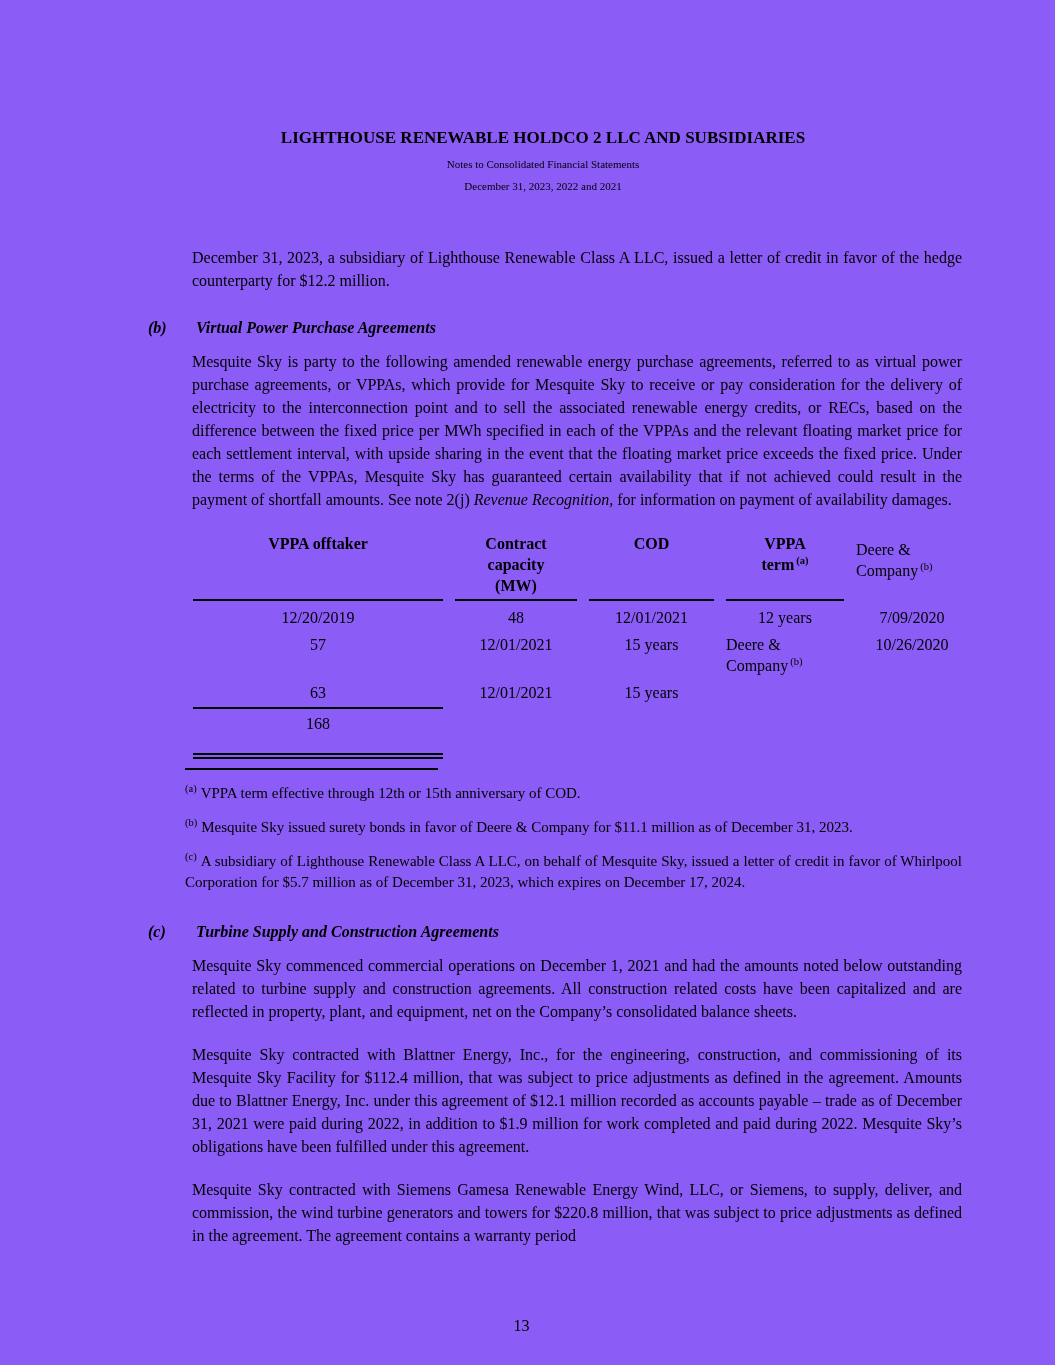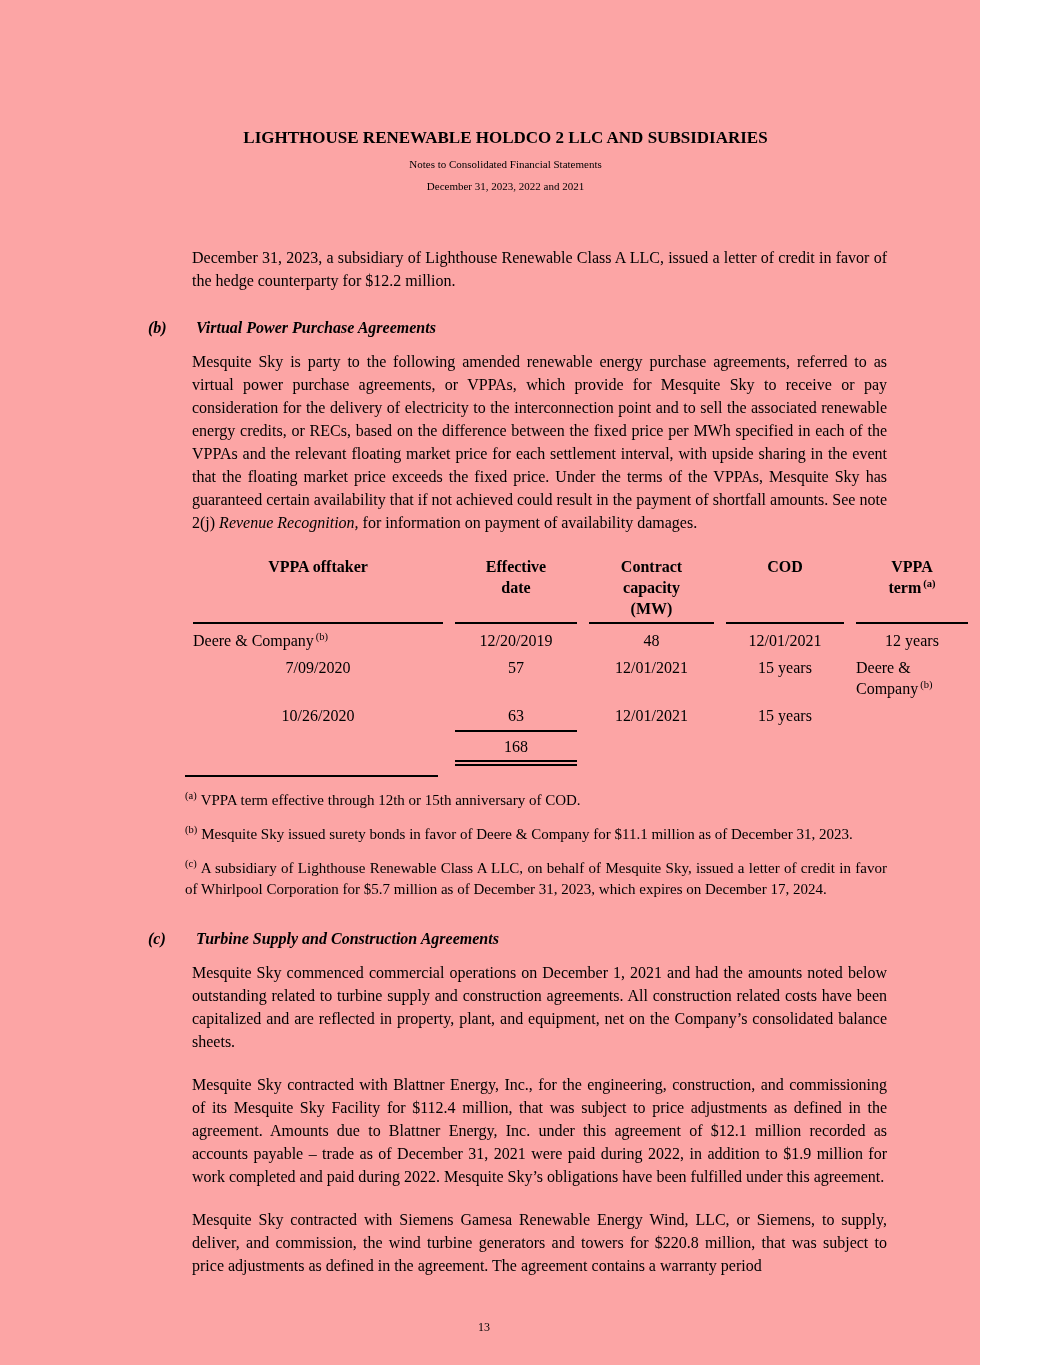--- a/index.html
+++ b/index.html
@@ -1,20 +1,20 @@
 <!DOCTYPE html>
 <html><head>
 <meta charset="utf-8">
 <style>
   * { box-sizing: border-box; }
   html, body { margin: 0; padding: 0; background: #ffffff; }
   .page {
-    width: 980px;
+    width: 1055px;
     height: 1365px;
-    background: #fca5a5;
+    background: #8b5cf6;
     color: #000000;
     font-family: "Liberation Serif", serif;
     font-size: 16px;
     position: relative;
     padding: 128px 93px 0 148px;
     overflow: hidden;
   }
   
   .doc-header { text-align: center; margin-left: -24px; }
   .doc-title { font-weight: bold; font-size: 17px; }
@@ -55,21 +55,21 @@
   .th-text { white-space: pre-line; }
   .td {
     padding-top: 6px;
     line-height: 21px;
     text-align: center;
   }
   .td.c1 { text-align: left; }
   .td.sum-top { border-bottom: 2px solid #000; padding-bottom: 4px; }
   .td.total {
     border-bottom: 6px double #000;
-    padding-bottom: 3px;
+    padding-bottom: 19px;
     padding-top: 4px;
   }
   sup {
     font-size: 10.5px;
     line-height: 0;
     vertical-align: super;
     margin-left: 2px;
   }
   
   .footnote-rule {
@@ -87,21 +87,21 @@
   
   .section-c-heading { margin-top: 30px; }
   .mid-para { margin-top: 20px; }
   
   .page-number {
     position: absolute;
     left: 0;
     right: 12px;
     bottom: 30px;
     text-align: center;
-    font-size: 12px;
+    font-size: 16px;
   }
 </style>
 </head>
 <body>
 
 <div class="page">
 
   <div class="doc-header">
     <div class="doc-title">LIGHTHOUSE RENEWABLE HOLDCO 2 LLC AND SUBSIDIARIES</div>
     <div class="doc-subtitle">Notes to Consolidated Financial Statements</div>
@@ -114,24 +114,20 @@
     <span class="section-marker">(b)</span>
     <span>Virtual Power Purchase Agreements</span>
   </div>
 
   <p class="body-para para-after-heading"><span>Mesquite Sky is party to the following amended renewable energy purchase agreements, referred to as virtual power purchase agreements, or VPPAs, which provide for Mesquite Sky to receive or pay consideration for the delivery of electricity to the interconnection point and to sell the associated renewable energy credits, or RECs, based on the difference between the fixed price per MWh specified in each of the VPPAs and the relevant floating market price for each settlement interval, with upside sharing in the event that the floating market price exceeds the fixed price. Under the terms of the VPPAs, Mesquite Sky has guaranteed certain availability that if not achieved could result in the payment of shortfall amounts. See note 2(j) </span><i>Revenue Recognition,</i><span> for information on payment of availability damages.</span></p>
 
   <div class="vppa-table">
 
     <div class="th c1">
         <span class="th-text">VPPA offtaker</span>
-      </div>
-    <div class="th c2">
-        <span class="th-text">Effective
-date</span>
       </div>
     <div class="th c3">
         <span class="th-text">Contract
 capacity
 (MW)</span>
       </div>
     <div class="th c4">
         <span class="th-text">COD</span>
       </div>
     <div class="th c5">

